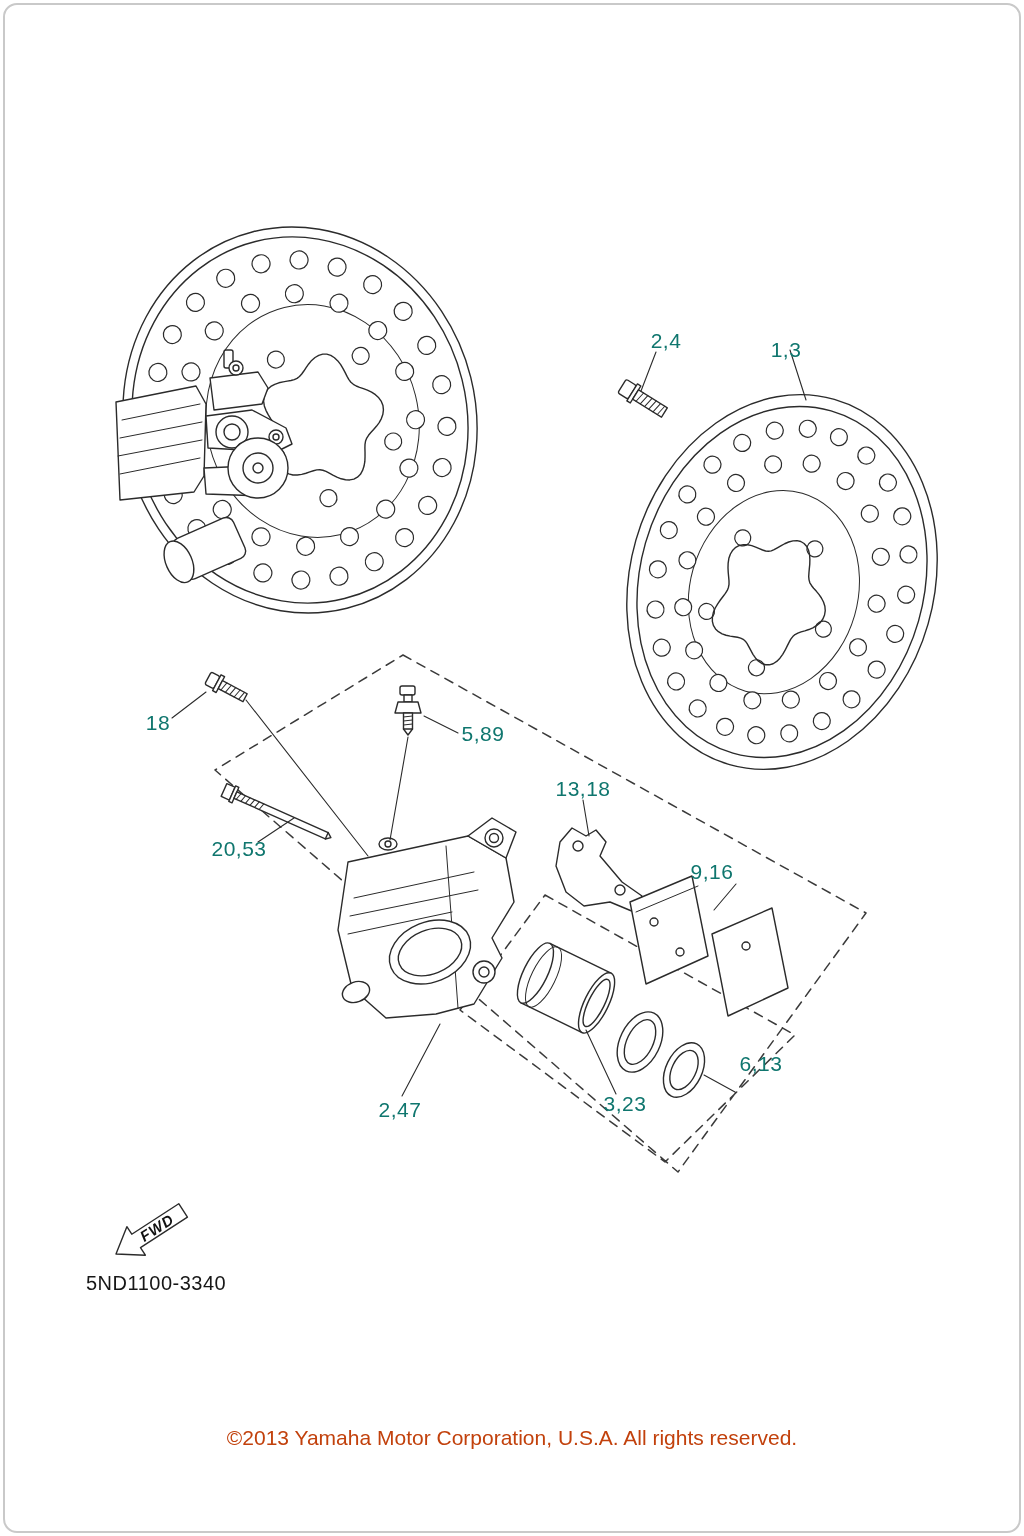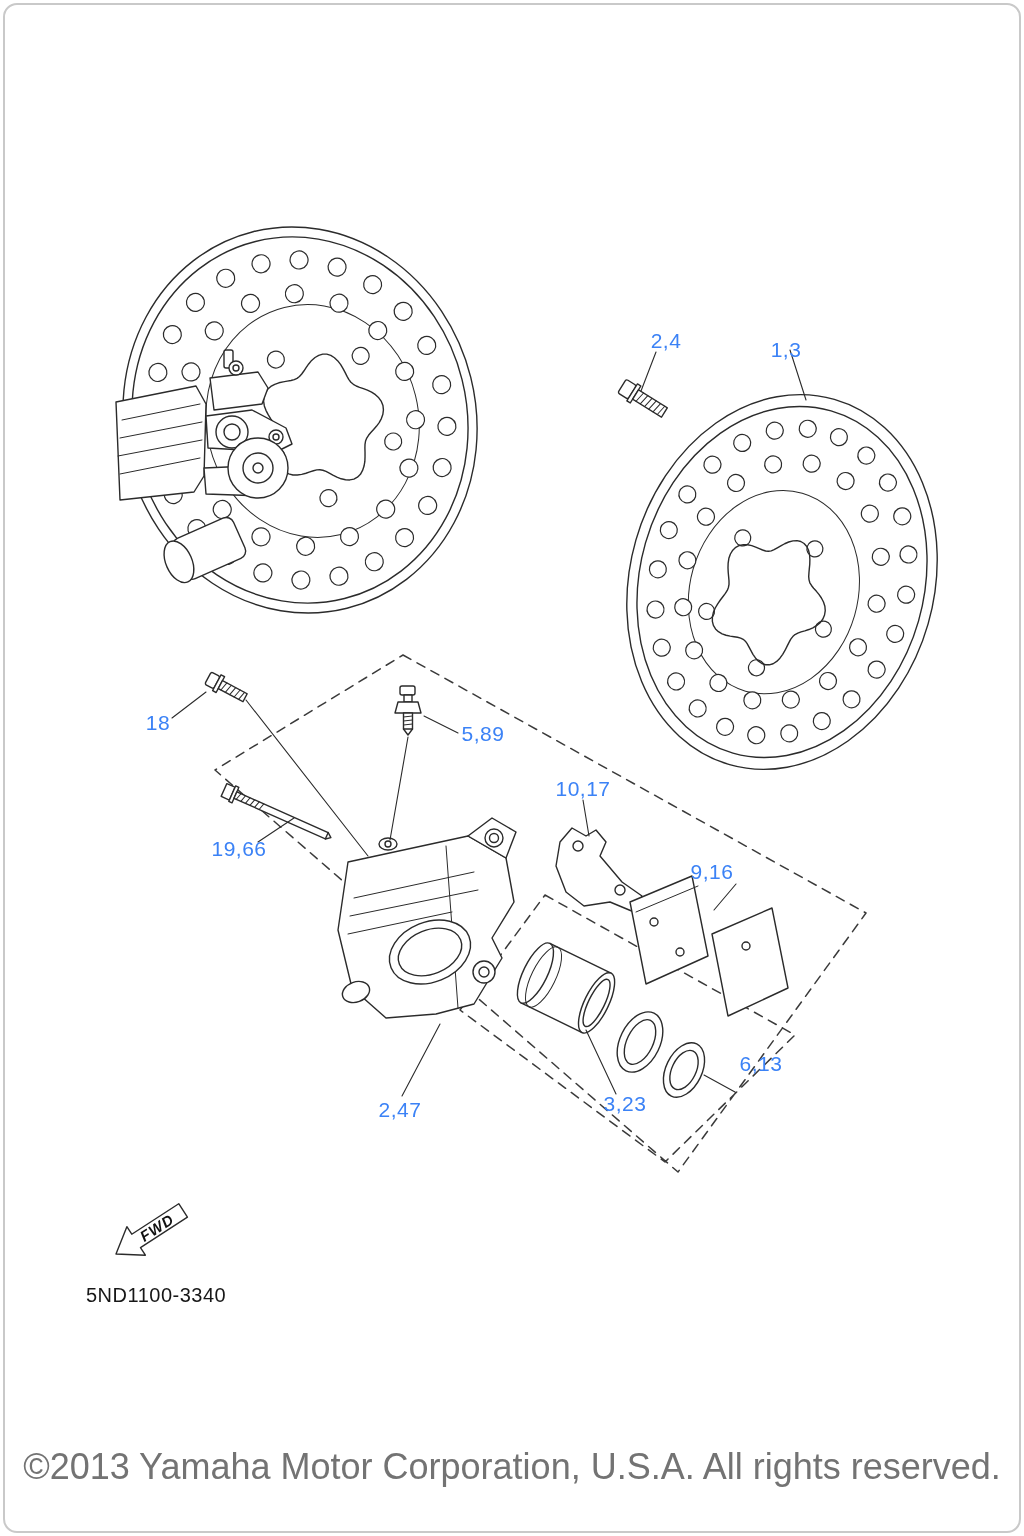--- a/index.html
+++ b/index.html
@@ -8,23 +8,23 @@
   .frame{position:absolute;inset:3px;border:2px solid #c9c9c9;border-radius:14px;pointer-events:none;}
   svg{position:absolute;left:0;top:0;}
   svg *{stroke:#2b2b2b;stroke-width:1.4;fill:none;stroke-linejoin:round;stroke-linecap:round;}
   .fw{fill:#ffffff;}
   .fwns{fill:#ffffff;stroke:none;}
   .thin{stroke-width:1;}
   .hole circle{fill:#ffffff;stroke-width:1.2;}
   .leader path{stroke-width:1.1;}
   .dash path{stroke-dasharray:9 7;stroke-width:1.5;stroke:#3a3a3a;}
   .fwdtext{font:italic bold 15px "Liberation Sans", sans-serif;fill:#111;stroke:none;letter-spacing:1px;}
-  .lbl{position:absolute;transform:translate(-50%,-50%);font-size:21px;letter-spacing:.5px;color:#3b82f6;white-space:nowrap;}
-  .code{position:absolute;left:86px;top:1272px;font-size:20px;letter-spacing:.5px;color:#171717;margin-top:12px;}
-  .copyright{position:absolute;left:0;right:0;top:1426px;text-align:center;font-size:36px;color:#737373;margin-top:20px;}
+  .lbl{position:absolute;transform:translate(-50%,-50%);font-size:21px;letter-spacing:.5px;color:#0f766e;white-space:nowrap;}
+  .code{position:absolute;left:86px;top:1272px;font-size:20px;letter-spacing:.5px;color:#171717;}
+  .copyright{position:absolute;left:0;right:0;top:1426px;text-align:center;font-size:21px;color:#c2410c;}
 </style>
 </head>
 <body>
 
 <div class="page">
   <div class="frame"></div>
 
   <svg id="diagram" width="1024" height="1536" viewBox="0 0 1024 1536">
 
     <g>
@@ -281,22 +281,22 @@
                M735,1092 L704,1075
                M246,700 L368,856
                M408,737 L390,840"></path>
     </g>
   </svg>
 
   <div class="lbl" style="left:666px;top:341px">2,4</div>
   <div class="lbl" style="left:786px;top:350px">1,3</div>
   <div class="lbl" style="left:158px;top:723px">18</div>
   <div class="lbl" style="left:483px;top:734px">5,89</div>
-  <div class="lbl" style="left:583px;top:789px">10,17</div>
-  <div class="lbl" style="left:239px;top:849px">19,66</div>
+  <div class="lbl" style="left:583px;top:789px">13,18</div>
+  <div class="lbl" style="left:239px;top:849px">20,53</div>
   <div class="lbl" style="left:712px;top:872px">9,16</div>
   <div class="lbl" style="left:400px;top:1110px">2,47</div>
   <div class="lbl" style="left:625px;top:1104px">3,23</div>
   <div class="lbl" style="left:761px;top:1064px">6,13</div>
 
   <div class="code">5ND1100-3340</div>
   <div class="copyright">©2013 Yamaha Motor Corporation, U.S.A. All rights reserved.</div>
 </div>
 
 </body></html>

